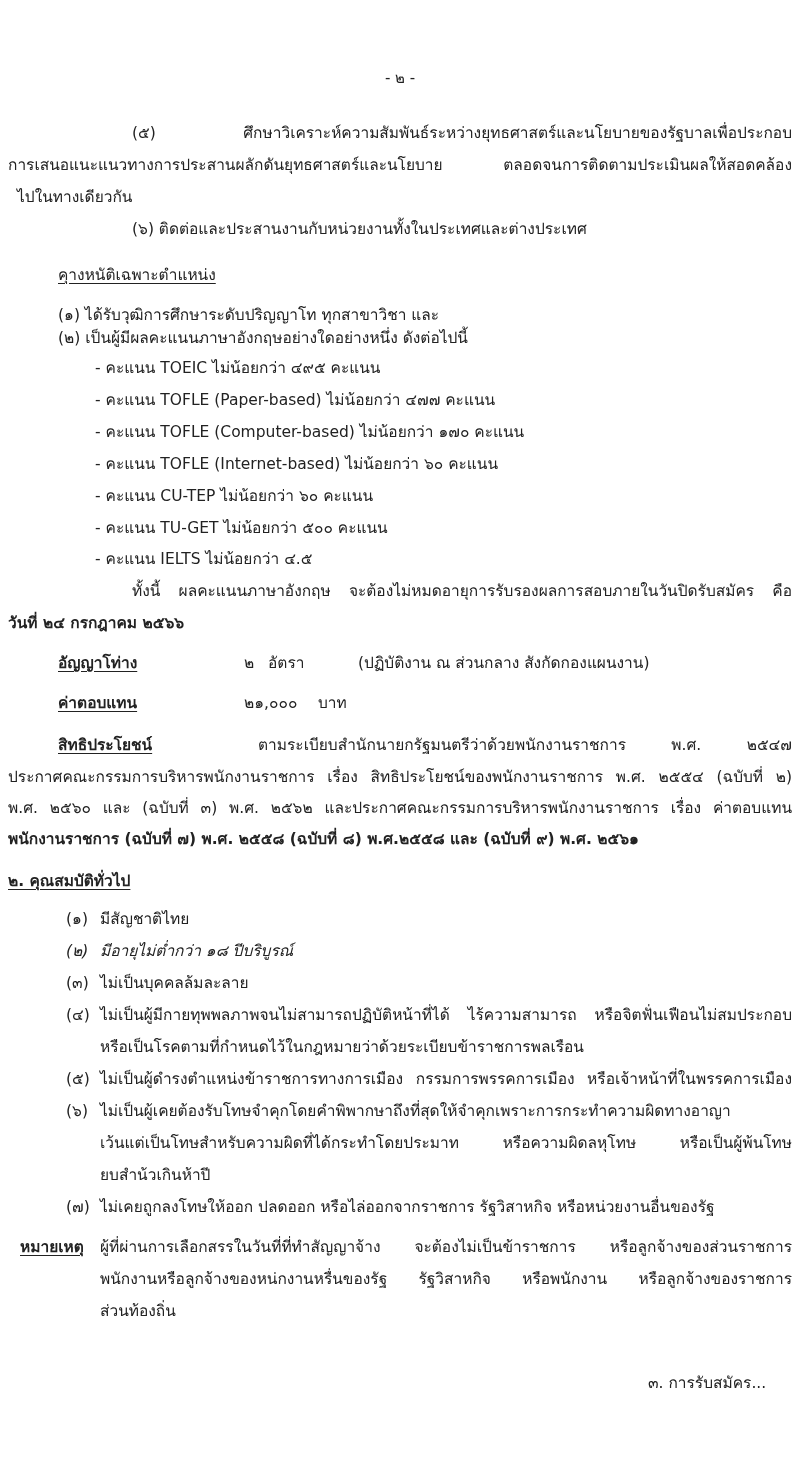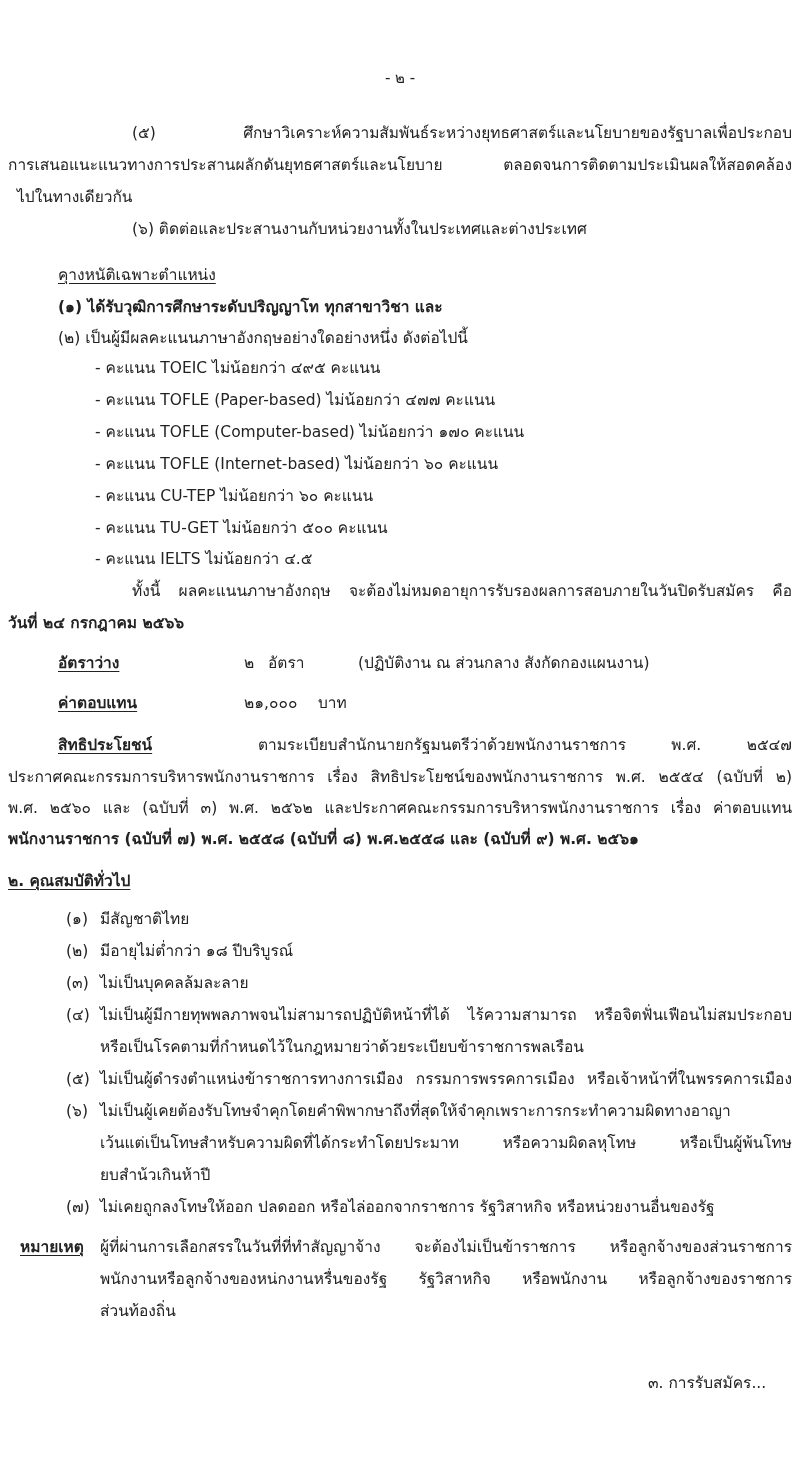--- a/index.html
+++ b/index.html
@@ -33,55 +33,55 @@
 <body>
 
 <div class="abs page-num">- ๒ -</div>
 
 <div class="just line" style="left:132px; width:660px; top:122px;">(๕) ศึกษาวิเคราะห์ความสัมพันธ์ระหว่างยุทธศาสตร์และนโยบายของรัฐบาลเพื่อประกอบ</div>
 <div class="just line" style="left:8px; width:784px; top:154px;">การเสนอแนะแนวทางการประสานผลักดันยุทธศาสตร์และนโยบาย ตลอดจนการติดตามประเมินผลให้สอดคล้อง</div>
 <div class="abs line" style="left:8px; top:186px;margin-left:9px;">ไปในทางเดียวกัน</div>
 <div class="abs line" style="left:132px; top:218px;">(๖) ติดต่อและประสานงานกับหน่วยงานทั้งในประเทศและต่างประเทศ</div>
 
 <div class="abs line u" style="left:58px; top:264px;">คุางหนัติเฉพาะตำแหน่ง</div>
-<div class="abs line" style="left:58px; top:296px;font-weight:bold;">(๑) ได้รับวุฒิการศึกษาระดับปริญญาโท ทุกสาขาวิชา และ</div>
+<div class="abs line" style="left:58px; top:304px;">(๑) ได้รับวุฒิการศึกษาระดับปริญญาโท ทุกสาขาวิชา และ</div>
 <div class="abs line" style="left:58px; top:327px;">(๒) เป็นผู้มีผลคะแนนภาษาอังกฤษอย่างใดอย่างหนึ่ง ดังต่อไปนี้</div>
 
 <div class="abs line" style="left:95px; top:357px;">- คะแนน TOEIC ไม่น้อยกว่า ๔๙๕ คะแนน</div>
 <div class="abs line" style="left:95px; top:389px;">- คะแนน TOFLE (Paper-based) ไม่น้อยกว่า ๔๗๗ คะแนน</div>
 <div class="abs line" style="left:95px; top:421px;">- คะแนน TOFLE (Computer-based) ไม่น้อยกว่า ๑๗๐ คะแนน</div>
 <div class="abs line" style="left:95px; top:453px;">- คะแนน TOFLE (Internet-based) ไม่น้อยกว่า ๖๐ คะแนน</div>
 <div class="abs line" style="left:95px; top:485px;">- คะแนน CU-TEP ไม่น้อยกว่า ๖๐ คะแนน</div>
 <div class="abs line" style="left:95px; top:517px;">- คะแนน TU-GET ไม่น้อยกว่า ๕๐๐ คะแนน</div>
 <div class="abs line" style="left:95px; top:548px;">- คะแนน IELTS ไม่น้อยกว่า ๔.๕</div>
 
 <div class="just line" style="left:132px; width:660px; top:580px;">ทั้งนี้ ผลคะแนนภาษาอังกฤษ จะต้องไม่หมดอายุการรับรองผลการสอบภายในวันปิดรับสมัคร คือ</div>
 <div class="abs line bold" style="left:8px; top:612px;">วันที่ ๒๔ กรกฎาคม ๒๕๖๖</div>
 
-<div class="abs line u bold" style="left:58px; top:652px;">อัตราว่าง</div>
+<div class="abs line u bold" style="left:58px; top:652px;">อัญญาโท่าง</div>
 <div class="abs line" style="left:244px; top:652px;">๒</div>
 <div class="abs line" style="left:268px; top:652px;">อัตรา</div>
 <div class="abs line" style="left:358px; top:652px;">(ปฏิบัติงาน ณ ส่วนกลาง สังกัดกองแผนงาน)</div>
 
 <div class="abs line u bold" style="left:58px; top:692px;">ค่าตอบแทน</div>
 <div class="abs line" style="left:244px; top:692px;">๒๑,๐๐๐</div>
 <div class="abs line" style="left:318px; top:692px;">บาท</div>
 
 <div class="abs line u bold" style="left:58px; top:734px;">สิทธิประโยชน์</div>
 <div class="just line" style="left:258px; width:534px; top:734px;">ตามระเบียบสำนักนายกรัฐมนตรีว่าด้วยพนักงานราชการ พ.ศ. ๒๕๔๗</div>
 <div class="just line" style="left:8px; width:784px; top:766px;">ประกาศคณะกรรมการบริหารพนักงานราชการ เรื่อง สิทธิประโยชน์ของพนักงานราชการ พ.ศ. ๒๕๕๔ (ฉบับที่ ๒)</div>
 <div class="just line" style="left:8px; width:784px; top:797px;">พ.ศ. ๒๕๖๐ และ (ฉบับที่ ๓) พ.ศ. ๒๕๖๒ และประกาศคณะกรรมการบริหารพนักงานราชการ เรื่อง ค่าตอบแทน</div>
 <div class="abs line" style="left:8px; top:828px;font-weight:bold;">พนักงานราชการ (ฉบับที่ ๗) พ.ศ. ๒๕๕๘ (ฉบับที่ ๘) พ.ศ.๒๕๕๘ และ (ฉบับที่ ๙) พ.ศ. ๒๕๖๑</div>
 
 <div class="abs line u bold" style="left:8px; top:870px;">๒. คุณสมบัติทั่วไป</div>
 
 <div class="abs line" style="left:66px; top:908px;">
   <span class="list-num">(๑)</span><span>มีสัญชาติไทย</span>
 </div>
-<div class="abs line" style="left:66px; top:940px;">
+<div class="abs line" style="left:66px; top:940px;font-style:italic;">
   <span class="list-num">(๒)</span><span>มีอายุไม่ต่ำกว่า ๑๘ ปีบริบูรณ์</span>
 </div>
 <div class="abs line" style="left:66px; top:972px;">
   <span class="list-num">(๓)</span><span>ไม่เป็นบุคคลล้มละลาย</span>
 </div>
 
 <div class="abs line" style="left:66px; top:1004px;">(๔)</div>
 <div class="just line" style="left:100px; width:692px; top:1004px;">ไม่เป็นผู้มีกายทุพพลภาพจนไม่สามารถปฏิบัติหน้าที่ได้ ไร้ความสามารถ หรือจิตฟั่นเฟือนไม่สมประกอบ</div>
 <div class="abs line" style="left:100px; top:1036px;">หรือเป็นโรคตามที่กำหนดไว้ในกฎหมายว่าด้วยระเบียบข้าราชการพลเรือน</div>
 

